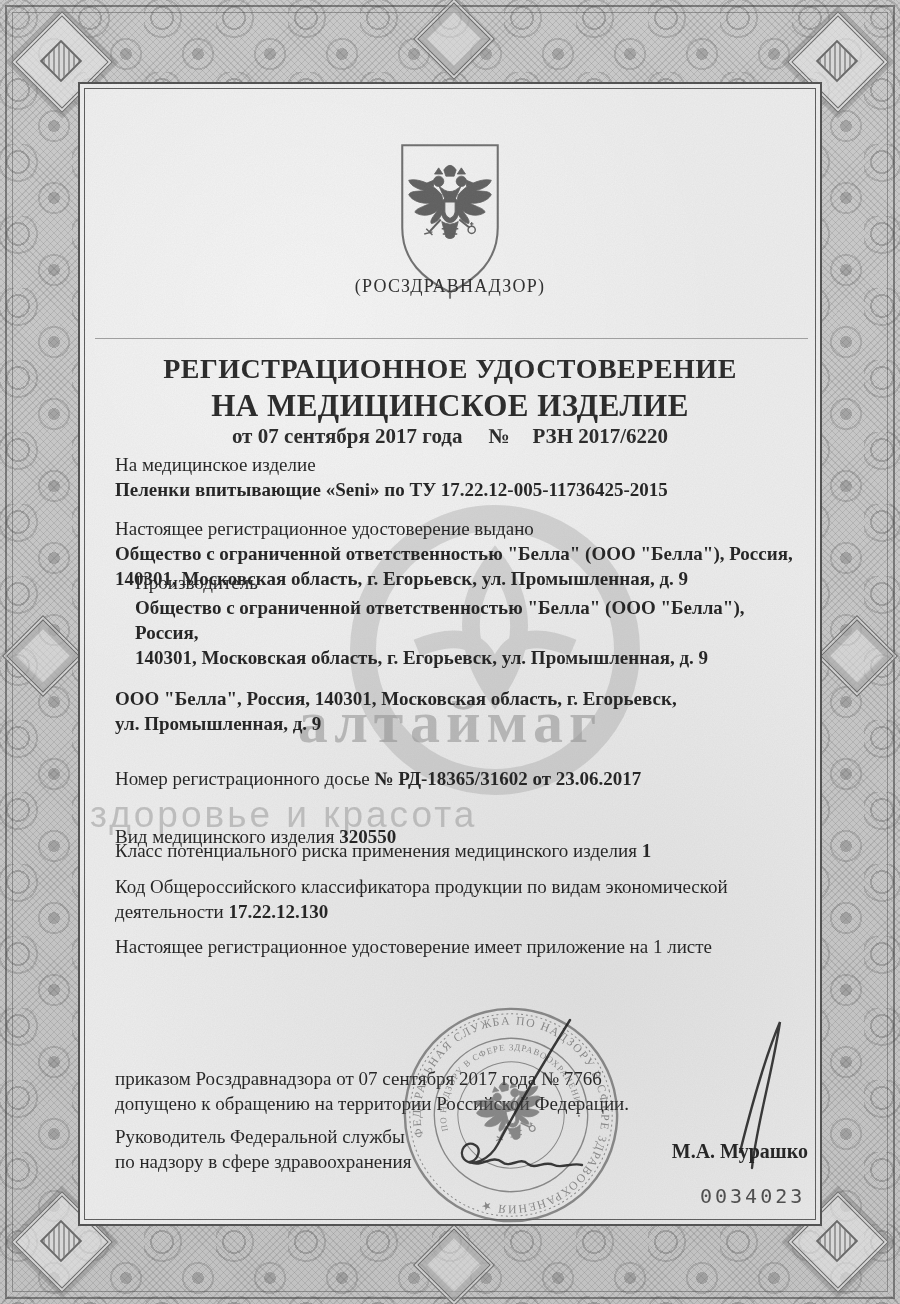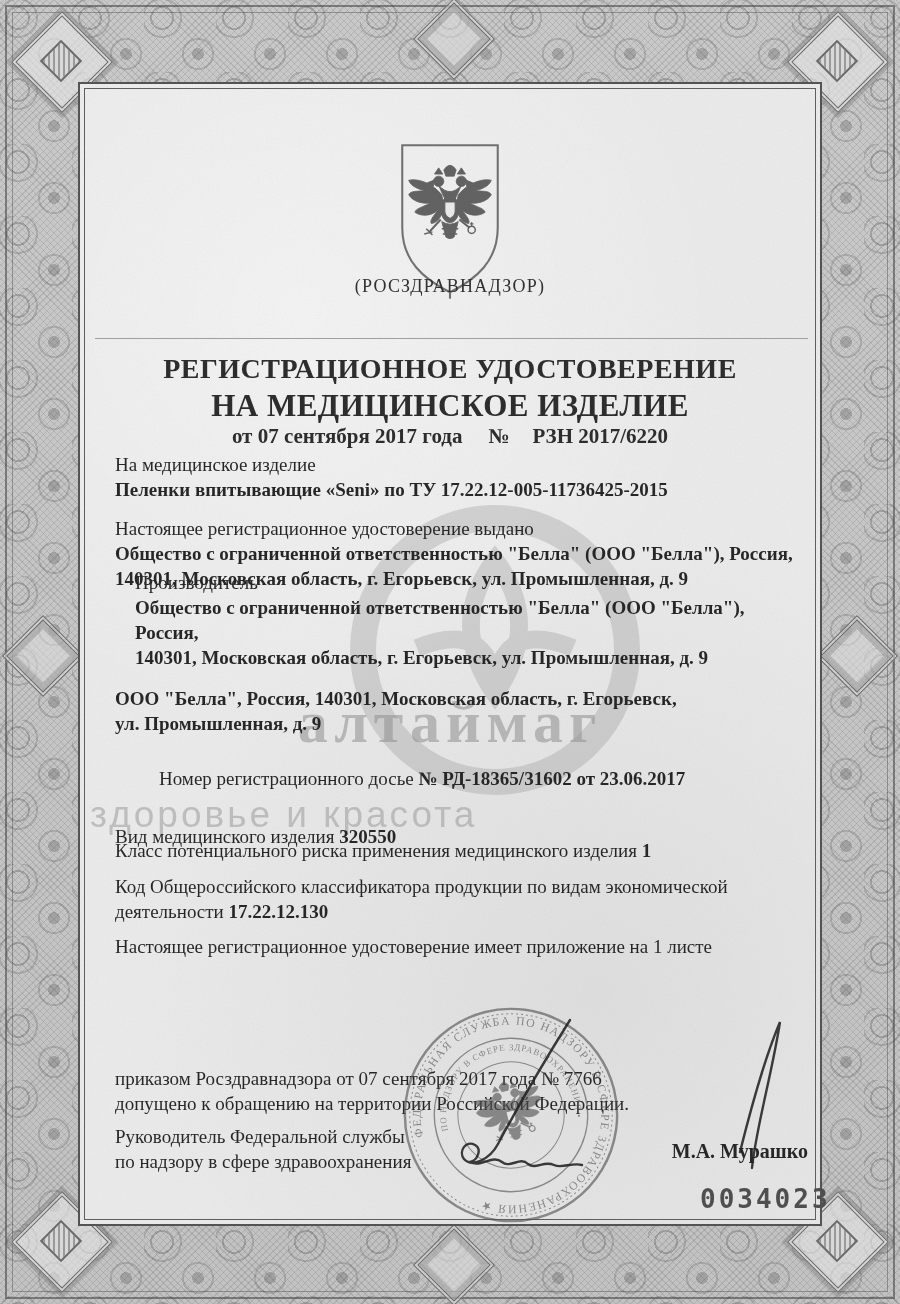--- a/index.html
+++ b/index.html
@@ -36,24 +36,24 @@
   .lbl{white-space:pre-line;}
   .val{font-weight:bold;white-space:pre-line;}
   .agency{top:276px;font-size:18px;letter-spacing:1.2px;word-spacing:5px;color:#2b2b2b;}
   .rule{left:95px;right:92px;top:338px;border-top:1.5px solid #9f9f9f;height:0;}
   .title1{top:350px;font-size:28px;line-height:38px;font-weight:bold;letter-spacing:.5px;color:#262626;}
   .title2{top:388px;font-size:31px;line-height:36px;font-weight:bold;letter-spacing:.5px;color:#262626;}
   .dateline{top:424px;font-size:21px;font-weight:bold;color:#262626;}
   .dateline .numsign{margin-left:26px;}
   .dateline .num{margin-left:23px;}
   .f-device{top:452px;} .f-issued{top:516px;} .f-manu{top:570px;margin-left:20px;} .f-site{top:686px;}
-  .f-dossier{top:766px;margin-left:44px;} .f-kind{top:824px;} .f-risk{top:838px;} .f-okpd{top:874px;} .f-appendix{top:934px;}
+  .f-dossier{top:766px;} .f-kind{top:824px;} .f-risk{top:838px;} .f-okpd{top:874px;} .f-appendix{top:934px;}
   .f-order{top:1066px;} .f-signer{top:1124px;font-weight:normal;}
   .signer-name{top:1140px;right:92px;font-size:20px;font-weight:bold;}
-  .serial{top:1184px;left:700px;font-family:"DejaVu Sans Mono",monospace;font-size:26px;letter-spacing:3px;color:#4a4a4a;font-weight:bold;}
+  .serial{top:1184px;left:700px;font-family:"DejaVu Sans Mono",monospace;font-size:20px;letter-spacing:3px;color:#4a4a4a;}
 
   .emblem{left:385px;top:140px;}
   .wm-logo{left:343px;top:498px;opacity:.30;}
   .wm-brand{top:688px;left:60px;right:60px;text-align:center;font-family:Liberation Serif, serif;
     font-size:60px;font-weight:bold;letter-spacing:6px;color:#8f8f8f;opacity:.55;}
   .wm-tagline{top:794px;left:90px;right:90px;text-align:left;font-family:"Liberation Sans",sans-serif;
     font-size:37px;letter-spacing:3px;color:#9b9b9b;opacity:.55;}
   .stamp{left:398px;top:1002px;transform:rotate(-14deg);opacity:.62;color:#4c4c4c;}
   .sig{left:420px;top:1012px;}
   .noise{position:absolute;inset:0;z-index:50;pointer-events:none;opacity:.20;}

